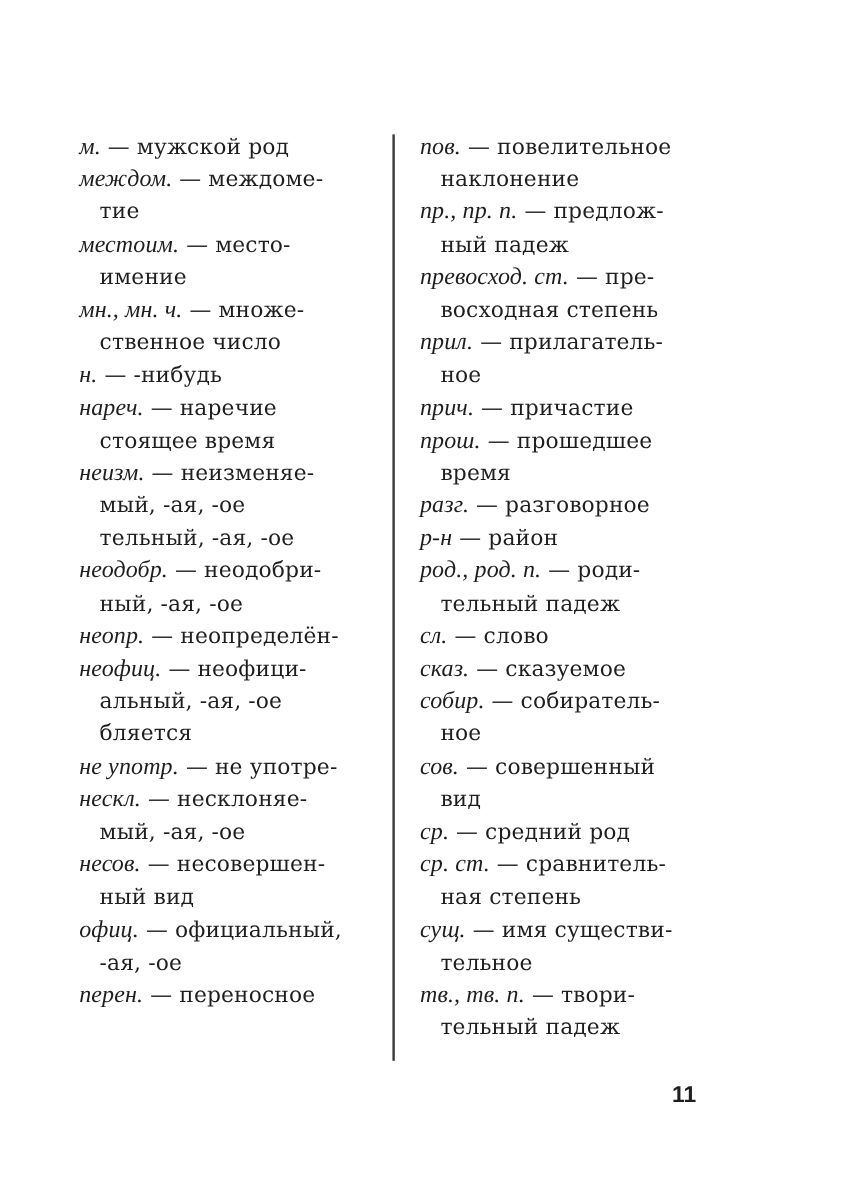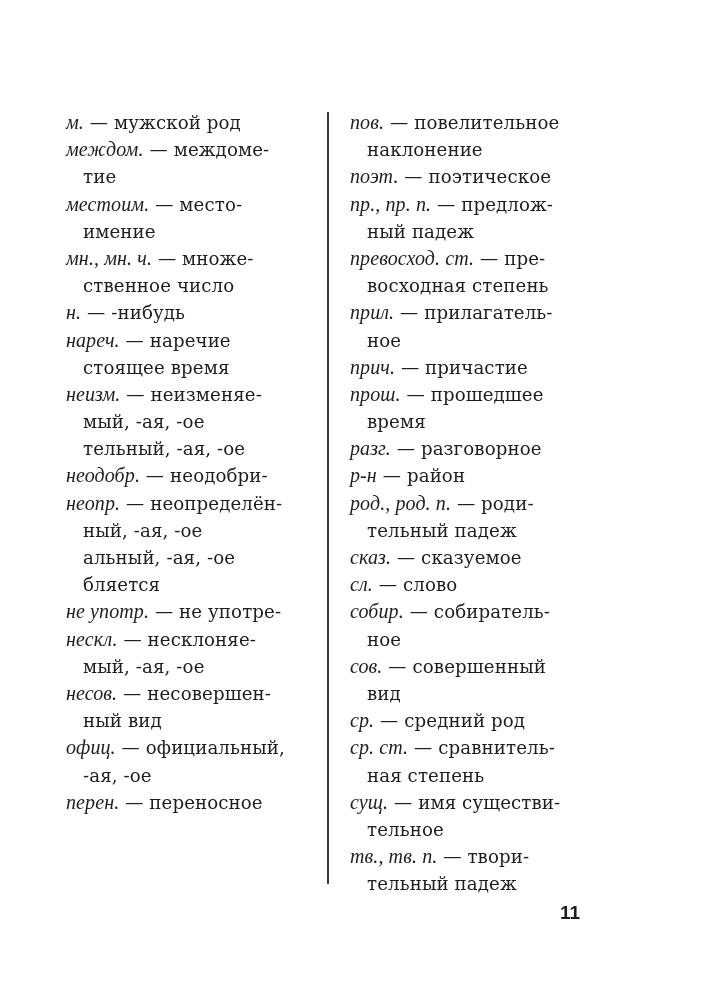--- a/index.html
+++ b/index.html
@@ -92,24 +92,25 @@
       </div>
       <div>
         <div class="line"><span class="abbr">неизм.</span><span> — </span><span>неизменяе-</span></div>
         <div class="line cont">мый, -ая, -ое</div>
       </div>
       <div>
         <div class="line cont">тельный, -ая, -ое</div>
         <div class="line"><span class="abbr">неодобр.</span><span> — </span><span>неодобри-</span></div>
       </div>
       <div>
+        <div class="line cont">ный, -ая, -ое</div>
         <div class="line"><span class="abbr">неопр.</span><span> — </span><span>неопределён-</span></div>
-        <div class="line cont">ный, -ая, -ое</div>
       </div>
       <div>
+        <div class="line"><span class="abbr">неофиц.</span><span> — </span><span>неофици-</span></div>
         <div class="line cont">альный, -ая, -ое</div>
       </div>
       <div>
         <div class="line cont">бляется</div>
         <div class="line"><span class="abbr">не употр.</span><span> — </span><span>не употре-</span></div>
       </div>
       <div>
         <div class="line"><span class="abbr">нескл.</span><span> — </span><span>несклоняе-</span></div>
         <div class="line cont">мый, -ая, -ое</div>
       </div>
@@ -123,23 +124,20 @@
       </div>
       <div>
         <div class="line"><span class="abbr">перен.</span><span> — </span><span>переносное</span></div>
       </div>
     </div>
   <div class="divider"></div>
   <div class="col col-right" id="col-right">
       <div>
         <div class="line"><span class="abbr">пов.</span><span> — </span><span>повелительное</span></div>
         <div class="line cont">наклонение</div>
-      </div>
-      <div>
-        <div class="line"><span class="abbr">поэт.</span><span> — </span><span>поэтическое</span></div>
       </div>
       <div>
         <div class="line"><span class="abbr">пр., пр. п.</span><span> — </span><span>предлож-</span></div>
         <div class="line cont">ный падеж</div>
       </div>
       <div>
         <div class="line"><span class="abbr">превосход. ст.</span><span> — </span><span>пре-</span></div>
         <div class="line cont">восходная степень</div>
       </div>
       <div>
@@ -157,24 +155,24 @@
         <div class="line"><span class="abbr">разг.</span><span> — </span><span>разговорное</span></div>
       </div>
       <div>
         <div class="line"><span class="abbr">р-н</span><span> — </span><span>район</span></div>
       </div>
       <div>
         <div class="line"><span class="abbr">род., род. п.</span><span> — </span><span>роди-</span></div>
         <div class="line cont">тельный падеж</div>
       </div>
       <div>
-        <div class="line"><span class="abbr">сказ.</span><span> — </span><span>сказуемое</span></div>
+        <div class="line"><span class="abbr">сл.</span><span> — </span><span>слово</span></div>
       </div>
       <div>
-        <div class="line"><span class="abbr">сл.</span><span> — </span><span>слово</span></div>
+        <div class="line"><span class="abbr">сказ.</span><span> — </span><span>сказуемое</span></div>
       </div>
       <div>
         <div class="line"><span class="abbr">собир.</span><span> — </span><span>собиратель-</span></div>
         <div class="line cont">ное</div>
       </div>
       <div>
         <div class="line"><span class="abbr">сов.</span><span> — </span><span>совершенный</span></div>
         <div class="line cont">вид</div>
       </div>
       <div>

